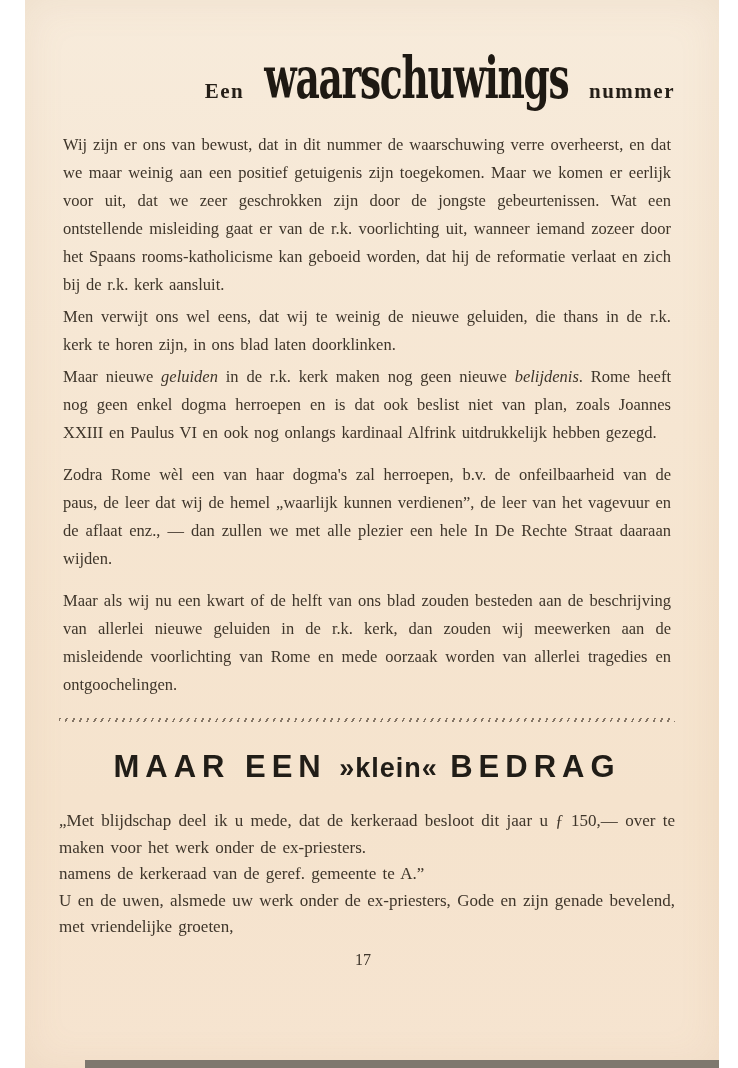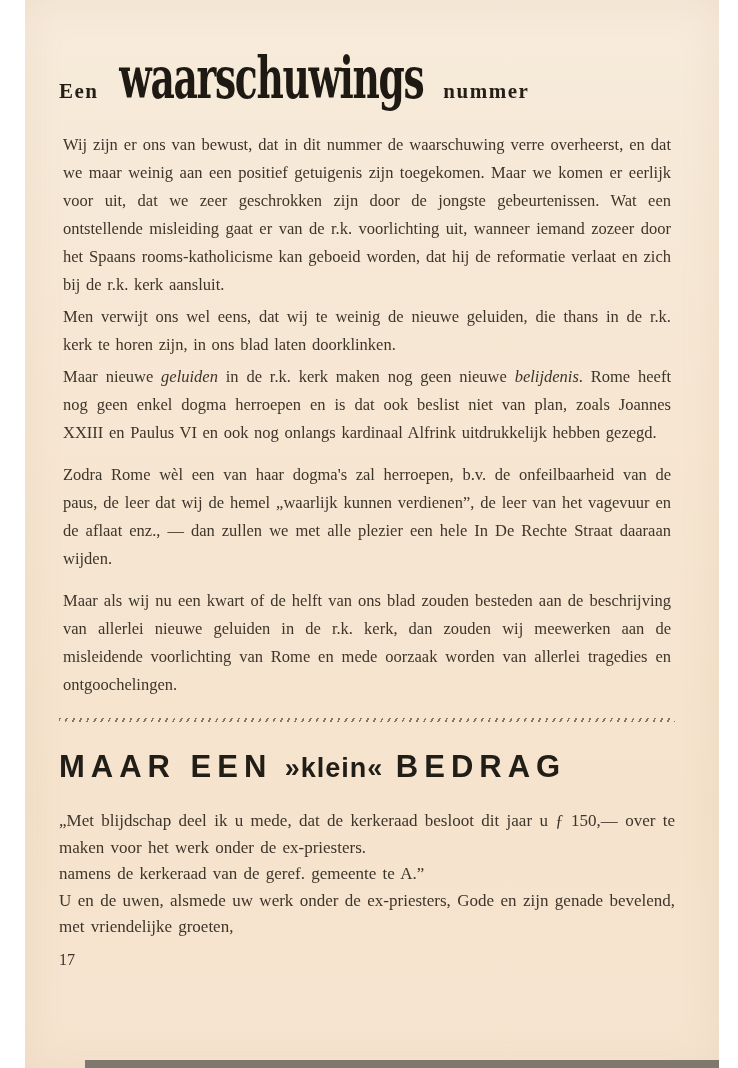--- a/index.html
+++ b/index.html
@@ -19,21 +19,21 @@
     left: 25px; right: 19px; top: 0; bottom: 0;
     background: linear-gradient(180deg, #f7ebdb 0%, #f6e6d2 40%, #f5e3cd 75%, #f6e4d0 100%);
     box-shadow: inset 0 0 40px rgba(180,140,100,0.12);
   }
   .content {
     padding: 0 44px 0 34px;
     color: #3e352a;
   }
   
   .title1 {
-    text-align: left;
+    text-align: right;
     margin: 44px 0 20px 0;
     white-space: nowrap;
     color: #251f18;
   }
   .title1 .small {
     font-family: "Liberation Serif", serif;
     font-weight: 700;
     font-size: 21px;
     letter-spacing: 1.5px;
   }
@@ -62,21 +62,21 @@
   .divider {
     height: 4px;
     margin: 19px 0 0 0;
     opacity: 0.7;
     background: repeating-linear-gradient(115deg,
       #55483a 0, #55483a 1.7px,
       transparent 1.7px, transparent 6.5px);
   }
   
   .title2 {
-    text-align: left;
+    text-align: center;
     margin: 27px 0 23px 0;
     font-family: "Liberation Sans", sans-serif;
     font-weight: 700;
     color: #211d17;
     white-space: nowrap;
   }
   .title2 .caps { font-size: 31px; letter-spacing: 6px; }
   .title2 .mid  { font-size: 27px; letter-spacing: 1px; padding: 0 8px; }
   
   .letter-line {
@@ -88,21 +88,21 @@
   }
   .closing {
     font-size: 16.5px;
     line-height: 23.5px;
     text-align: justify;
     word-spacing: 1.5px;
     margin: 0;
   }
   
   .page-number {
-    text-align: left;
+    text-align: center;
     padding-right: 8px;
     margin-top: 10px;
     font-size: 16px;
     color: #3e352a;
   }
   
   .bottom-edge {
     position: absolute;
     left: 60px; right: 0; bottom: 0;
     height: 8px;

